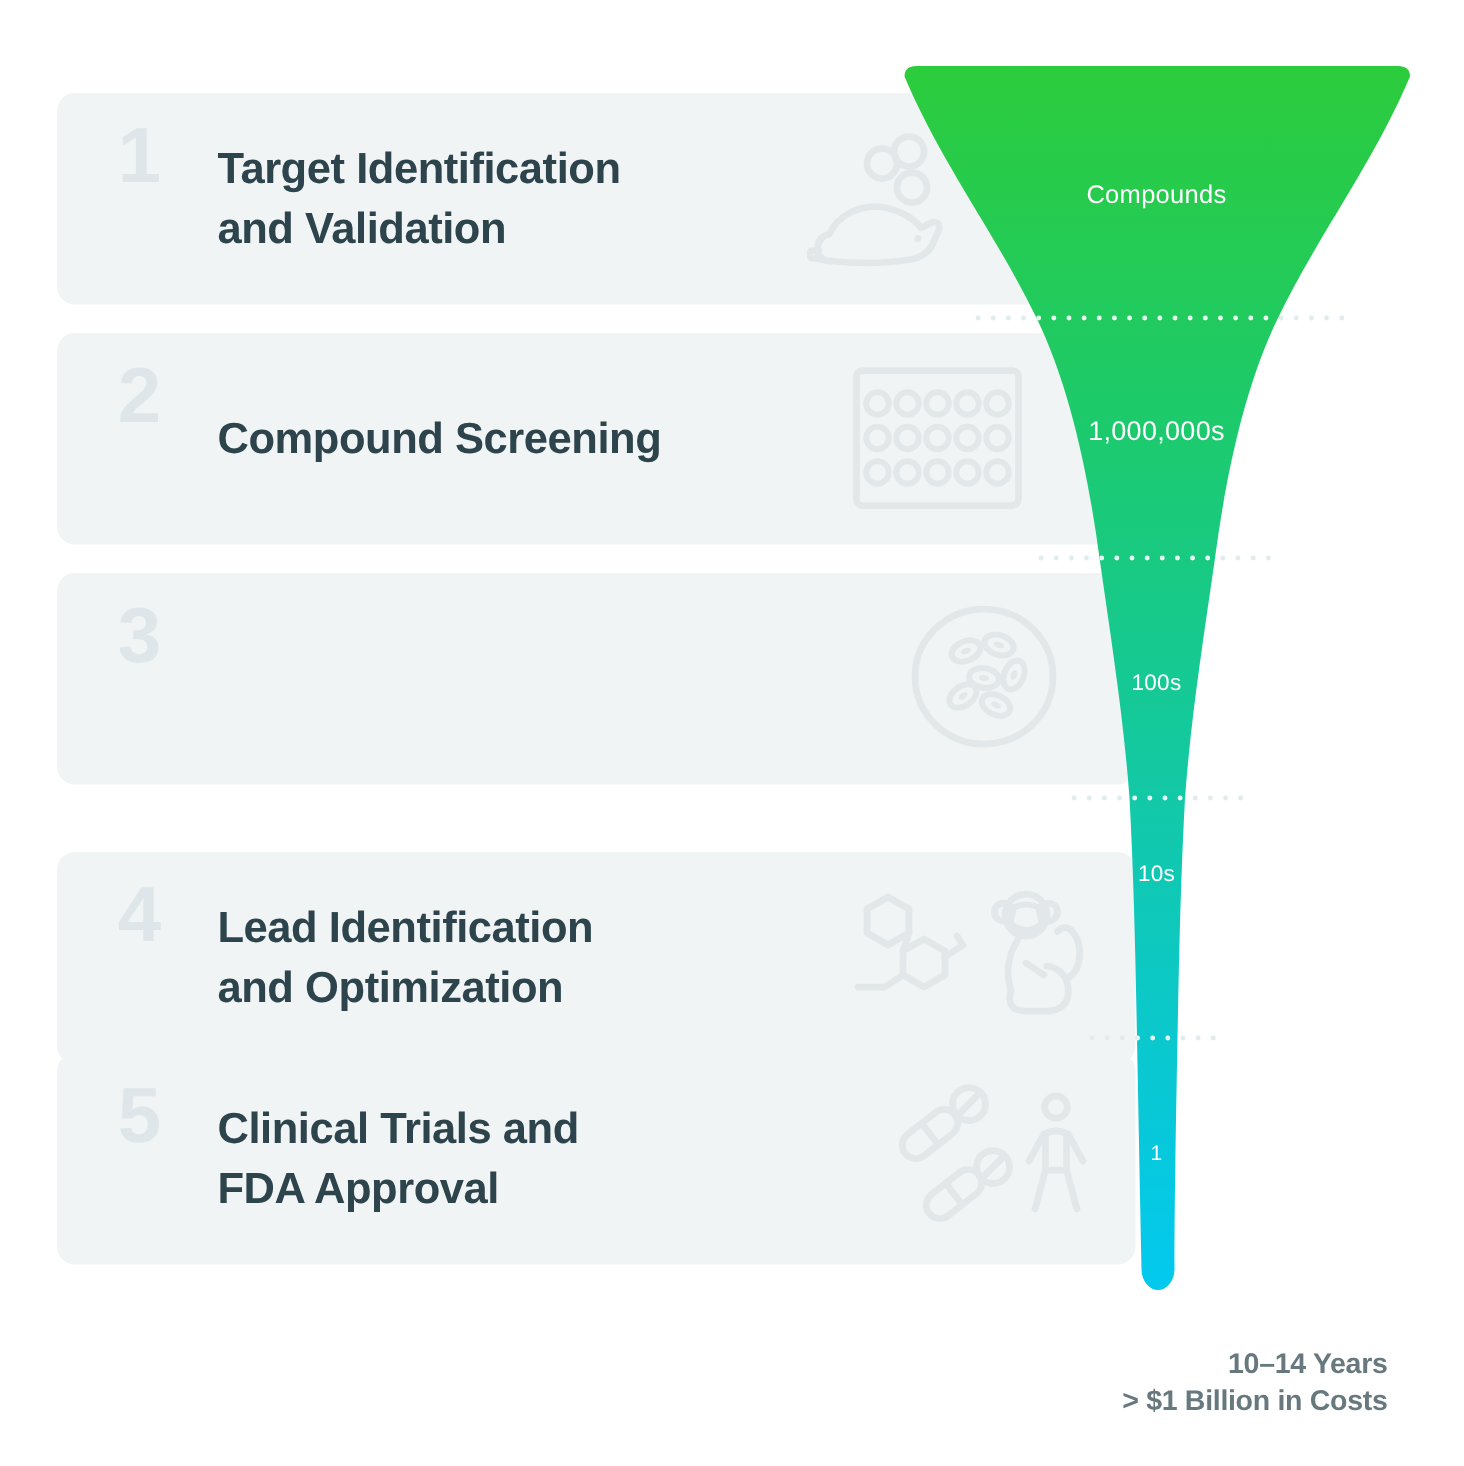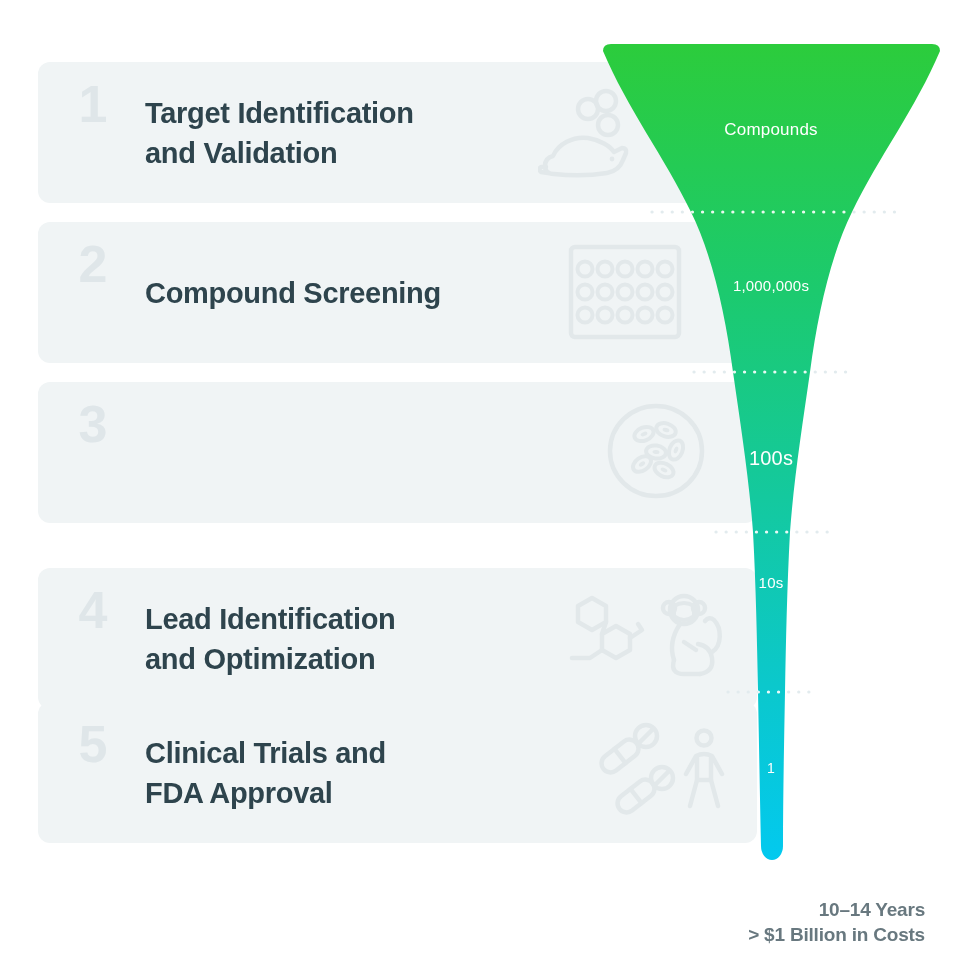--- a/index.html
+++ b/index.html
@@ -31,22 +31,22 @@
   .stk{stroke:#E2E8EA;fill:none;stroke-width:4.5;stroke-linecap:round;stroke-linejoin:round;}
   .stk-thin{stroke:#E2E8EA;fill:none;stroke-width:4;stroke-linecap:round;stroke-linejoin:round;}
   .fil{fill:#E2E8EA;stroke:none;}
   
   .funnel-svg{position:absolute;left:0;top:0;width:976px;height:977px;z-index:2;}
   .funnel-label{
     position:absolute;left:671px;width:200px;text-align:center;z-index:3;
     color:#ffffff;font-weight:400;letter-spacing:0.2px;
   }
   .lbl-compounds{top:120px;font-size:17px;}
-  .lbl-millions{top:277px;font-size:15px;}
-  .lbl-hundreds{top:447px;font-size:20px;}
+  .lbl-millions{top:277px;font-size:18px;}
+  .lbl-hundreds{top:447px;font-size:15px;}
   .lbl-tens{top:574px;font-size:15px;}
   .lbl-one{top:760px;font-size:14px;}
   
   .footer{
     position:absolute;top:897px;left:615px;width:310px;z-index:3;text-align:right;
     font-size:19px;font-weight:700;color:#68787F;line-height:25px;letter-spacing:-0.2px;
   }
 </style>
 </head>
 <body>

